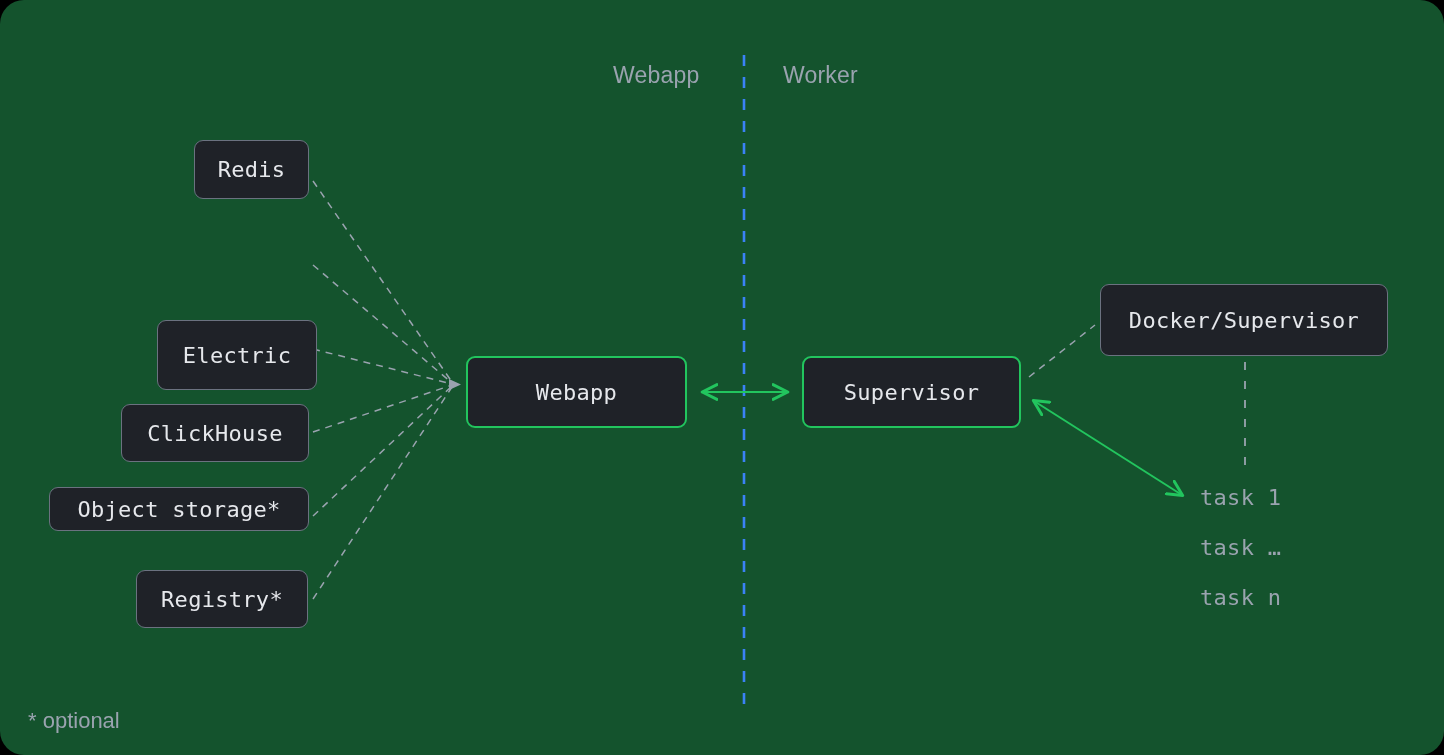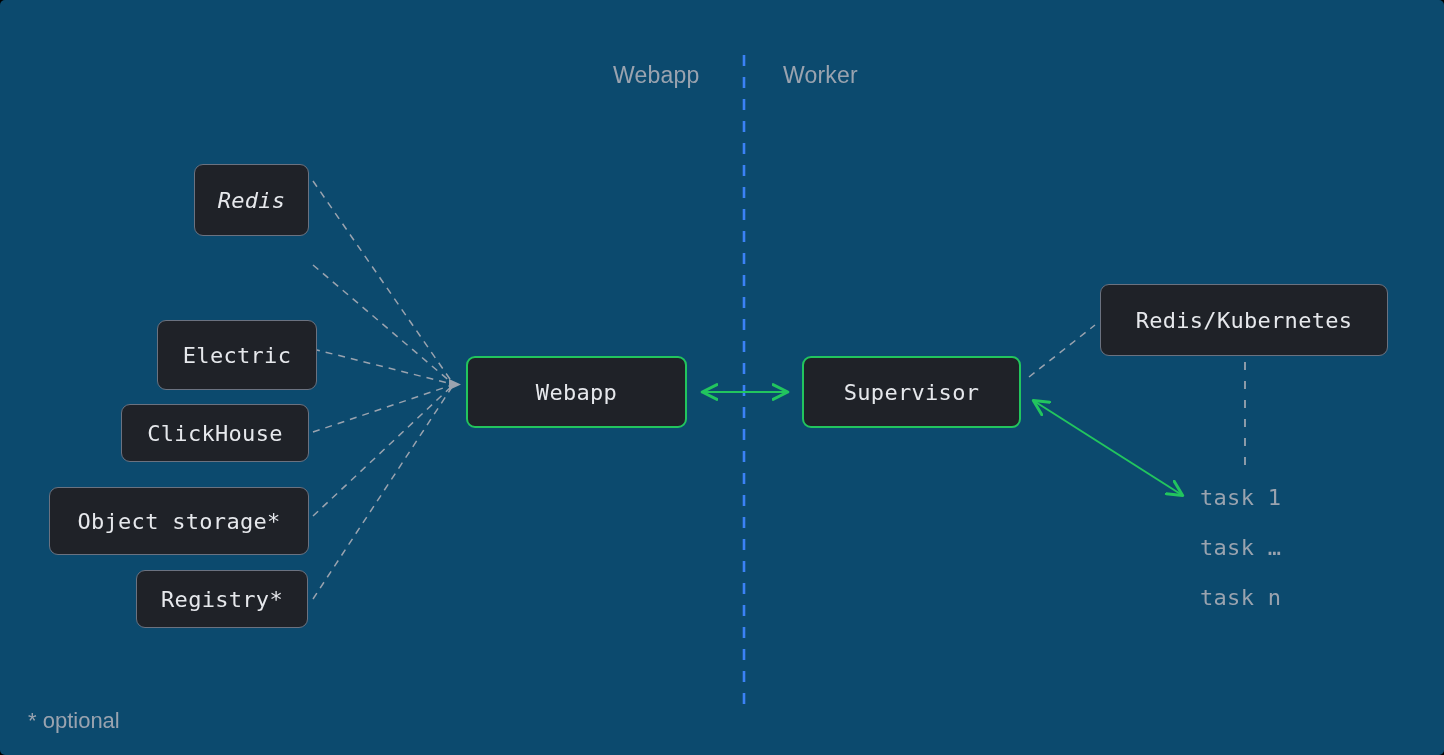--- a/index.html
+++ b/index.html
@@ -9,22 +9,22 @@
     width: 1444px;
     height: 755px;
     overflow: hidden;
   }
   #canvas {
     position: absolute;
     left: 0;
     top: 0;
     width: 1444px;
     height: 755px;
-    background: #0c4a6e;
-    border-radius: 5px;
+    background: #14532d;
+    border-radius: 24px;
     overflow: hidden;
     font-family: "DejaVu Sans", sans-serif;
   }
   .lane-label {
     position: absolute;
     font-family: "Liberation Sans", "DejaVu Sans", sans-serif;
     font-size: 23px;
     color: #9aa3af;
     letter-spacing: 0.2px;
     white-space: nowrap;
@@ -107,44 +107,44 @@
 
     <line x1="703" y1="392" x2="787" y2="392" stroke="#22c55e" stroke-width="2" marker-start="url(#ah-green-start)" marker-end="url(#ah-green)"></line>
 
     <line x1="1029" y1="377" x2="1095" y2="325" stroke="#9aa3af" stroke-width="1.5" stroke-dasharray="7 6"></line>
 
     <line x1="1034" y1="401" x2="1182" y2="495" stroke="#22c55e" stroke-width="2" marker-start="url(#ah-green-start)" marker-end="url(#ah-green)"></line>
 
     <line x1="1245" y1="362" x2="1245" y2="470" stroke="#9aa3af" stroke-width="1.8" stroke-dasharray="8 11"></line>
   </svg>
 
-  <div class="node" style="left:194px; top:164px; width:115px; height:72px;font-style:italic;">
+  <div class="node" style="left:194px; top:140px; width:115px; height:59px;">
     <span>Redis</span>
   </div>
   <div class="node" style="left:157px; top:320px; width:160px; height:70px;">
     <span>Electric</span>
   </div>
   <div class="node" style="left:121px; top:404px; width:188px; height:58px;">
     <span>ClickHouse</span>
   </div>
-  <div class="node" style="left:49px; top:487px; width:260px; height:68px;">
+  <div class="node" style="left:49px; top:487px; width:260px; height:44px;">
     <span>Object storage*</span>
   </div>
   <div class="node" style="left:136px; top:570px; width:172px; height:58px;">
     <span>Registry*</span>
   </div>
 
   <div class="node accent" style="left:466px; top:356px; width:221px; height:72px;">
     <span>Webapp</span>
   </div>
   <div class="node accent" style="left:802px; top:356px; width:219px; height:72px;">
     <span>Supervisor</span>
   </div>
   <div class="node" style="left:1100px; top:284px; width:288px; height:72px;">
-    <span>Redis/Kubernetes</span>
+    <span>Docker/Supervisor</span>
   </div>
 
   <div class="task-label" style="left:1200px; top:485px;">task 1</div>
   <div class="task-label" style="left:1200px; top:535px;">task …</div>
   <div class="task-label" style="left:1200px; top:585px;">task n</div>
 
   <div class="footnote" style="left:28px; top:708px;">* optional</div>
 
 </div>
 

